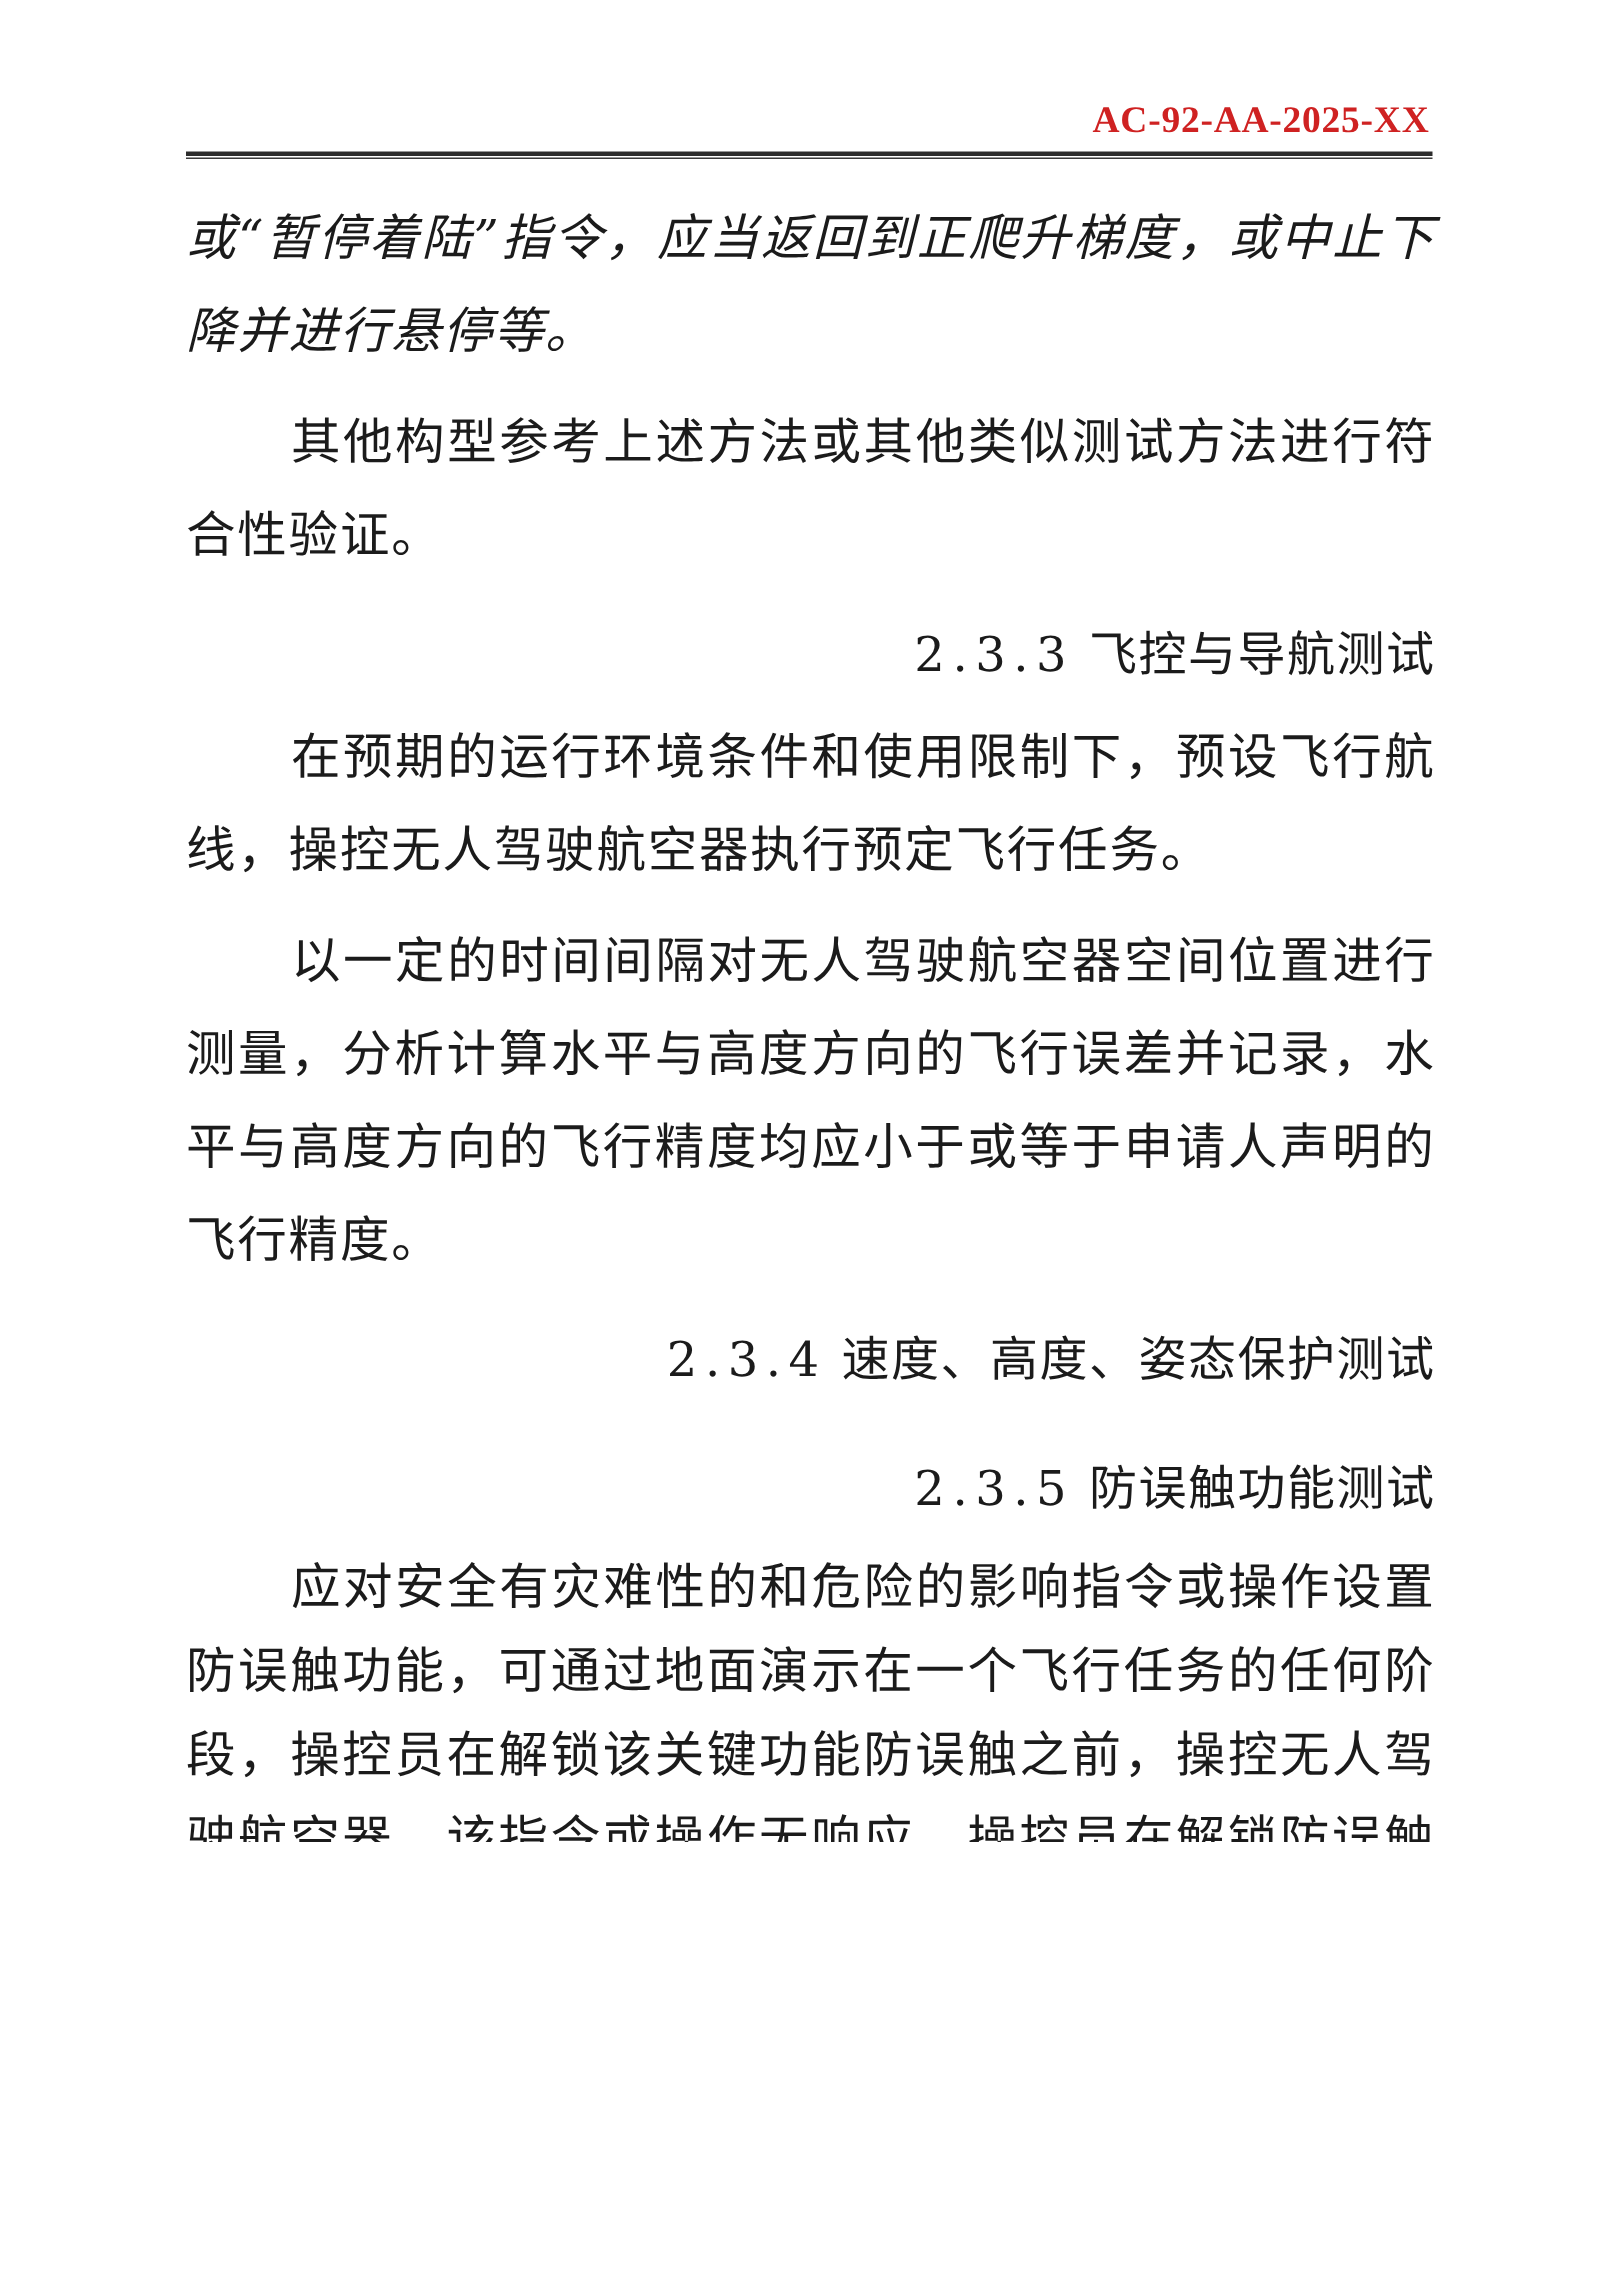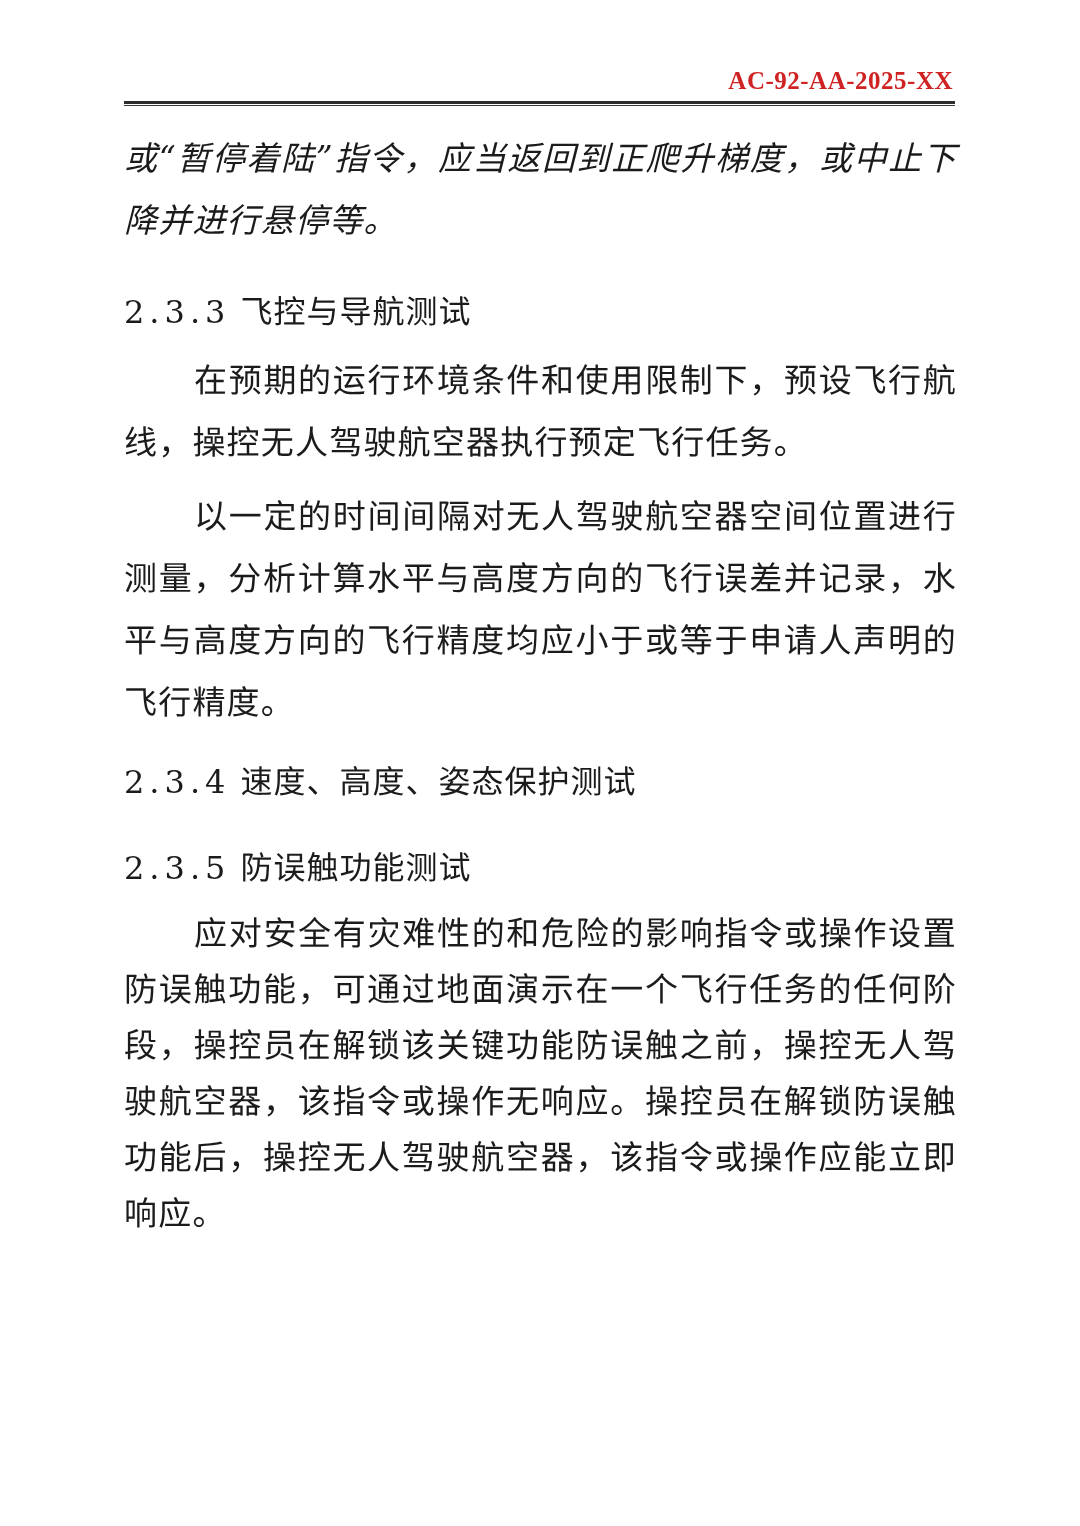--- a/index.html
+++ b/index.html
@@ -96,21 +96,21 @@
   .para.tight {
     line-height: 56px;
   }
 
   
   .heading {
     font-size: 32px;
     line-height: 52px;
     letter-spacing: 1px;
     text-indent: 0;
-    text-align: left;
+    text-align: right;
     white-space: nowrap;
   }
   .heading .num {
     font-family: "DejaVu Serif", "Liberation Serif", serif;
     letter-spacing: 5px;
     padding-right: 10px;
   }
 
   
   .gap-sm { height: 12px; }
@@ -141,20 +141,21 @@
       <div class="bar-thin"></div>
     </div>
   </div>
 
   <div class="content">
 
     <p class="para noindent">或“暂停着陆”指令，应当返回到正爬升梯度，或中止下降并进行悬停等。</p>
 
     <div class="gap-sm"></div>
 
+    <p class="para">其他构型参考上述方法或其他类似测试方法进行符合性验证。</p>
 
     <div class="gap-md"></div>
 
     <p class="heading">
       <span class="num">2.3.3</span><span>飞控与导航测试</span>
     </p>
 
     <div class="gap-sm"></div>
 
     <p class="para">在预期的运行环境条件和使用限制下，预设飞行航线，操控无人驾驶航空器执行预定飞行任务。</p>

